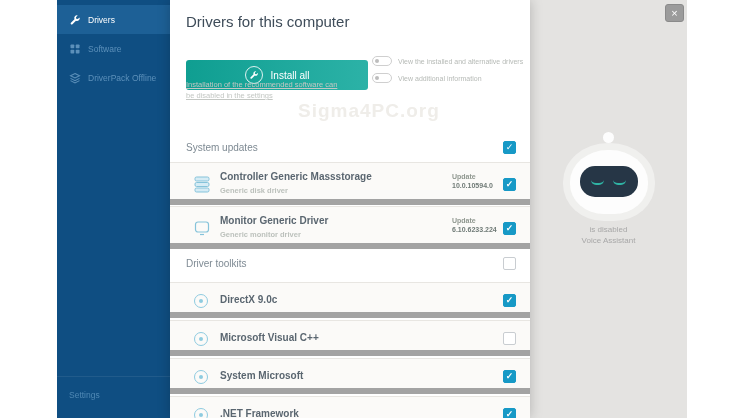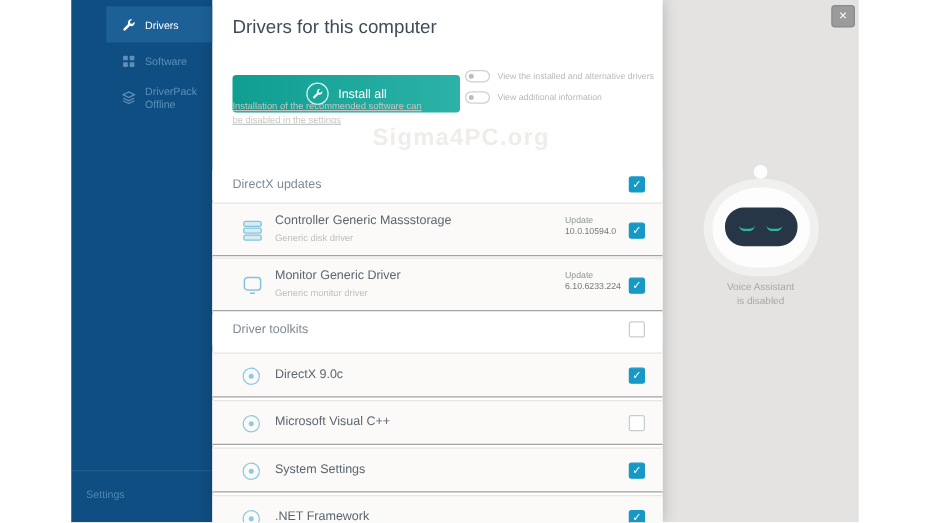--- a/index.html
+++ b/index.html
@@ -7,21 +7,21 @@
   body { font-family:"Liberation Sans", sans-serif; }
   .stage { position:relative; width:743px; height:418px; background:#ffffff; overflow:hidden; }
 
   
   .app { position:absolute; left:57px; top:0; width:630px; height:418px; }
 
   
   .sidebar { position:absolute; left:0; top:0; width:113px; height:100%; background:#0f4e82; z-index:2; }
   .nav { padding-top:5px; }
   .side-item { height:29px; display:flex; align-items:center; gap:7px; padding-left:12px;
-               color:#5c90ba; font-size:8.5px; cursor:pointer;margin-left:28px; }
+               color:#5c90ba; font-size:8.5px; cursor:pointer; }
   .side-item.active { background:#1d6096; color:#ffffff; }
   .side-item .ic { width:12px; height:12px; flex:0 0 12px; display:flex; align-items:center; }
   .side-item svg { width:12px; height:12px; }
   .side-footer { position:absolute; left:0; bottom:0; width:100%; height:42px;
                  border-top:1px solid rgba(255,255,255,.08); }
   .side-footer .lbl { position:absolute; left:12px; top:13px; color:#4f88b4; font-size:8.5px; cursor:pointer; }
 
   
   .main { position:absolute; left:113px; top:0; width:360px; height:100%; background:#ffffff;
           box-shadow:0 0 12px rgba(0,0,0,.22); z-index:3; }
@@ -52,21 +52,21 @@
   .sec-title { position:absolute; left:16px; top:6px; font-size:10px; color:#7e8a93; }
 
   .checkbox { width:13px; height:13px; border:1px solid #c9cdd1; border-radius:2px; background:#fff;
               display:flex; align-items:center; justify-content:center; cursor:pointer; }
   .checkbox .mk { display:none; color:#fff; font-size:9px; line-height:9px; }
   .checkbox.checked { background:#1799c6; border-color:#1799c6; }
   .checkbox.checked .mk { display:block; }
   .sec-head .checkbox { position:absolute; right:14px; top:5px; }
 
   .drow { position:absolute; left:0; width:100%; background:#fbfaf8;
-          border-top:1px solid #e8e6e2; border-bottom:1px solid #a3a3a3; }
+          border-top:1px solid #e8e6e2; border-bottom:6px solid #a3a3a3;font-weight:bold; }
   .drow.u0 { top:162px; height:43px; } .drow.u1 { top:206px; height:43px; }
   .drow.k0 { top:282px; height:36px;padding-left:12px; } .drow.k1 { top:320px; height:36px; }
   .drow.k2 { top:358px; height:36px; } .drow.k3 { top:396px; height:36px; }
   .drow .row-ic { position:absolute; left:22px; top:11px; width:20px; height:20px; }
   .drow .row-ic svg { width:20px; height:20px; }
   .drow .nm { position:absolute; left:50px; top:8px; font-size:10px; color:#5a6670; }
   .drow .ds { position:absolute; left:50px; top:23px; font-size:7.5px; color:#bcc1bc; }
   .drow .upd { position:absolute; left:282px; top:9px; font-size:7px; color:#8f978f; line-height:10px; }
   .drow .ver { position:absolute; left:282px; top:19px; font-size:7px; color:#6f7a76; }
   .drow.u0 .checkbox, .drow.u1 .checkbox { position:absolute; right:14px; top:15px; }
@@ -169,21 +169,21 @@
         <span class="toggle-lbl">View the installed and alternative drivers</span>
       </div>
       <div class="toggle-row t1">
         <span class="toggle">
             <span class="knob"></span>
           </span>
         <span class="toggle-lbl">View additional information</span>
       </div>
 
       <div class="sec-head s0">
-        <span class="sec-title">DirectX updates</span>
+        <span class="sec-title">System updates</span>
         <span class="checkbox checked">
           <span class="mk">✓</span>
         </span>
       </div>
 
       <div class="drow u0">
         <span class="row-ic">
           <svg viewBox="0 0 20 20">
               <g fill="#d6ecf5" stroke="#85c3da" stroke-width="1">
                 <rect x="3" y="3" width="14" height="4" rx="1.5"></rect>
@@ -237,21 +237,21 @@
       <div class="drow k1">
         <span class="kicon"></span>
         <span class="knm">Microsoft Visual C++</span>
         <span class="checkbox">
           
         </span>
       </div>
 
       <div class="drow k2">
         <span class="kicon"></span>
-        <span class="knm">System Settings</span>
+        <span class="knm">System Microsoft</span>
         <span class="checkbox checked">
           <span class="mk">✓</span>
         </span>
       </div>
 
       <div class="drow k3">
         <span class="kicon"></span>
         <span class="knm">.NET Framework</span>
         <span class="checkbox checked">
           <span class="mk">✓</span>
@@ -262,19 +262,19 @@
     <div class="assistant">
       <div class="close-btn">×</div>
       <div class="antenna"></div>
       <div class="head">
         <div class="face">
           <div class="eye l"></div>
           <div class="eye r"></div>
         </div>
       </div>
       <div class="assist-txt">
+        <div>is disabled</div>
         <div>Voice Assistant</div>
-        <div>is disabled</div>
       </div>
     </div>
 
   </div>
 </div>
 
 </body></html>

